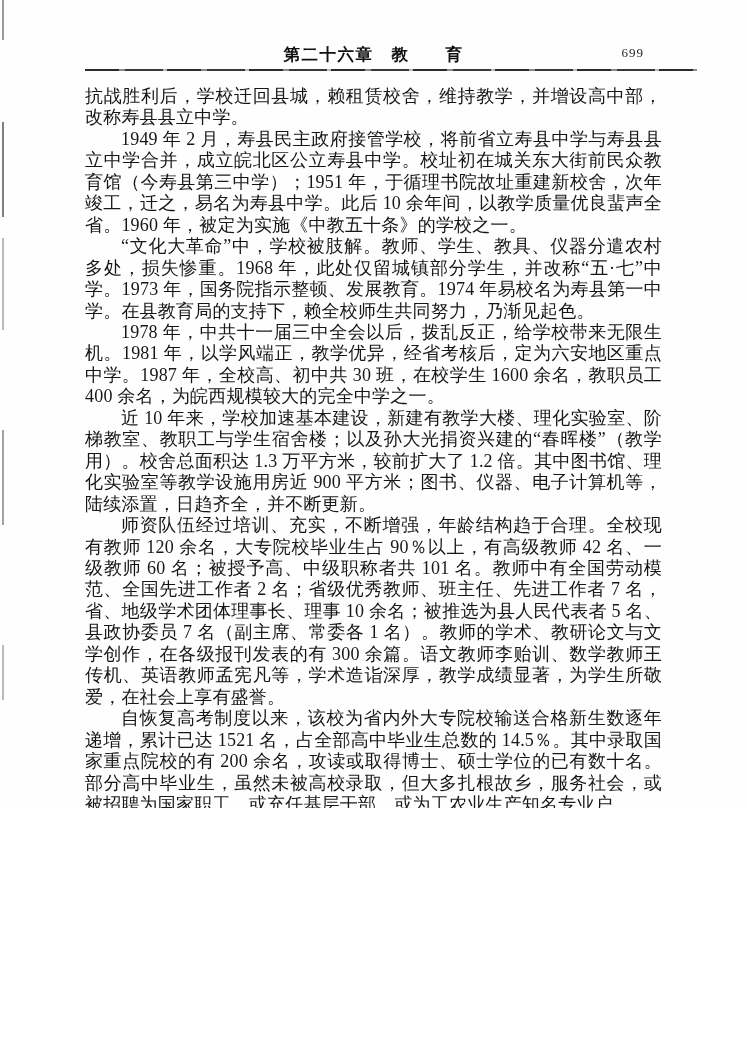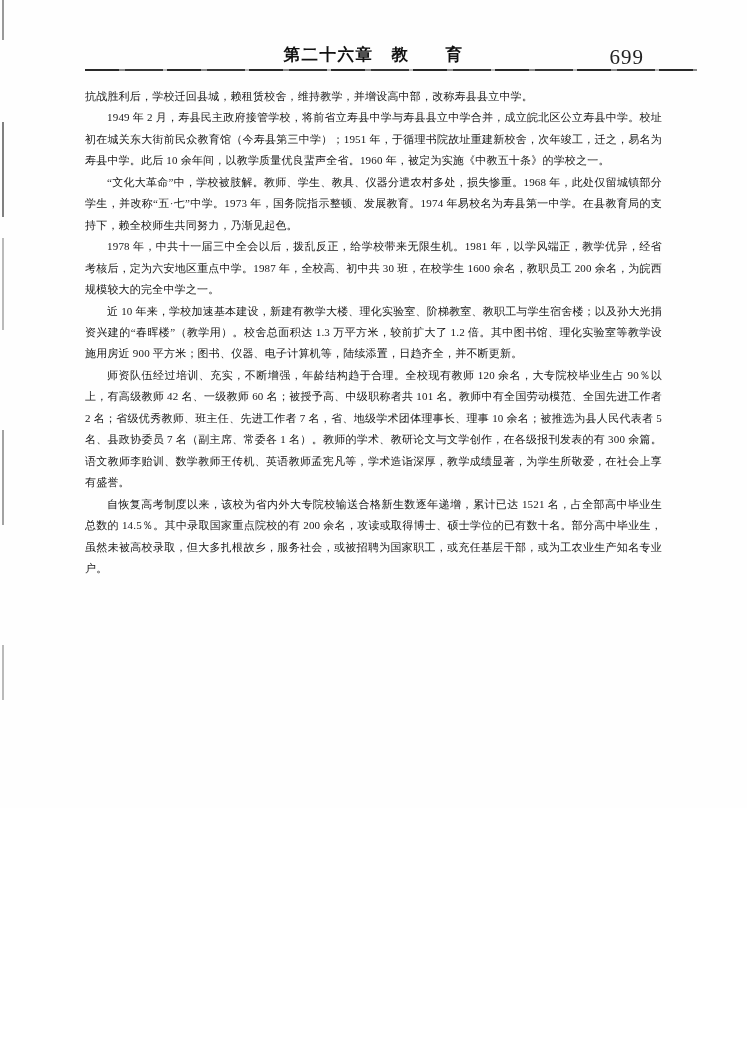--- a/index.html
+++ b/index.html
@@ -25,40 +25,40 @@
     text-align:center;
     font-weight:bold;
     font-size:16.5px;
     letter-spacing:1.5px;
     color:#111;
     font-family:"Liberation Sans","DejaVu Sans",sans-serif;
   }
   .page-number{
     position:absolute;
     right:18px;top:1px;
-    font-size:21px;
+    font-size:13px;
     letter-spacing:1px;
     color:#222;
   }
   .header-rule{
     position:absolute;
     left:85px;top:69px;
     width:612px;height:2.2px;
     background:
       repeating-linear-gradient(90deg,
         rgba(30,30,30,.95) 0 34px,
         rgba(110,110,110,.8) 34px 40px,
         rgba(45,45,45,.95) 40px 78px,
         rgba(140,140,140,.6) 78px 82px);
   }
   .body-text{
     position:absolute;
     left:85px;top:86px;
     width:577px;
-    font-size:11px;
+    font-size:18px;
     line-height:21.45px;
     letter-spacing:0.2px;
     text-align:justify;
     color:#161616;
   }
   .body-text p{margin:0;text-indent:2em;}
   .body-text p.no-indent{text-indent:0;}
 
   
   .edge-seg{position:absolute;left:2px;width:2px;background:#555;}
@@ -84,21 +84,21 @@
       <div class="page-number">699</div>
     </div>
   </div>
 
   <div class="header-rule"></div>
 
   <div class="body-text">
     <p class="no-indent">抗战胜利后，学校迁回县城，赖租赁校舍，维持教学，并增设高中部，改称寿县县立中学。</p>
     <p>1949 年 2 月，寿县民主政府接管学校，将前省立寿县中学与寿县县立中学合并，成立皖北区公立寿县中学。校址初在城关东大街前民众教育馆（今寿县第三中学）；1951 年，于循理书院故址重建新校舍，次年竣工，迁之，易名为寿县中学。此后 10 余年间，以教学质量优良蜚声全省。1960 年，被定为实施《中教五十条》的学校之一。</p>
     <p>“文化大革命”中，学校被肢解。教师、学生、教具、仪器分遣农村多处，损失惨重。1968 年，此处仅留城镇部分学生，并改称“五·七”中学。1973 年，国务院指示整顿、发展教育。1974 年易校名为寿县第一中学。在县教育局的支持下，赖全校师生共同努力，乃渐见起色。</p>
-    <p>1978 年，中共十一届三中全会以后，拨乱反正，给学校带来无限生机。1981 年，以学风端正，教学优异，经省考核后，定为六安地区重点中学。1987 年，全校高、初中共 30 班，在校学生 1600 余名，教职员工 200 余名，为皖西规模较大的完全中学之一。</p>
+    <p>1978 年，中共十一届三中全会以后，拨乱反正，给学校带来无限生机。1981 年，以学风端正，教学优异，经省考核后，定为六安地区重点中学。1987 年，全校高、初中共 30 班，在校学生 1600 余名，教职员工 400 余名，为皖西规模较大的完全中学之一。</p>
     <p>近 10 年来，学校加速基本建设，新建有教学大楼、理化实验室、阶梯教室、教职工与学生宿舍楼；以及孙大光捐资兴建的“春晖楼”（教学用）。校舍总面积达 1.3 万平方米，较前扩大了 1.2 倍。其中图书馆、理化实验室等教学设施用房近 900 平方米；图书、仪器、电子计算机等，陆续添置，日趋齐全，并不断更新。</p>
     <p>师资队伍经过培训、充实，不断增强，年龄结构趋于合理。全校现有教师 120 余名，大专院校毕业生占 90％以上，有高级教师 42 名、一级教师 60 名；被授予高、中级职称者共 101 名。教师中有全国劳动模范、全国先进工作者 2 名；省级优秀教师、班主任、先进工作者 7 名，省、地级学术团体理事长、理事 10 余名；被推选为县人民代表者 5 名、县政协委员 7 名（副主席、常委各 1 名）。教师的学术、教研论文与文学创作，在各级报刊发表的有 300 余篇。语文教师李贻训、数学教师王传机、英语教师孟宪凡等，学术造诣深厚，教学成绩显著，为学生所敬爱，在社会上享有盛誉。</p>
     <p>自恢复高考制度以来，该校为省内外大专院校输送合格新生数逐年递增，累计已达 1521 名，占全部高中毕业生总数的 14.5％。其中录取国家重点院校的有 200 余名，攻读或取得博士、硕士学位的已有数十名。部分高中毕业生，虽然未被高校录取，但大多扎根故乡，服务社会，或被招聘为国家职工，或充任基层干部，或为工农业生产知名专业户。</p>
   </div>
 
   <div class="edge-seg" style="top:0;height:40px;opacity:.6"></div>
   <div class="edge-seg" style="top:122px;height:95px;opacity:.75"></div>
   <div class="edge-seg" style="top:238px;height:92px;opacity:.4"></div>
   <div class="edge-seg" style="top:430px;height:95px;opacity:.55"></div>
   <div class="edge-seg" style="top:645px;height:55px;opacity:.4"></div>

